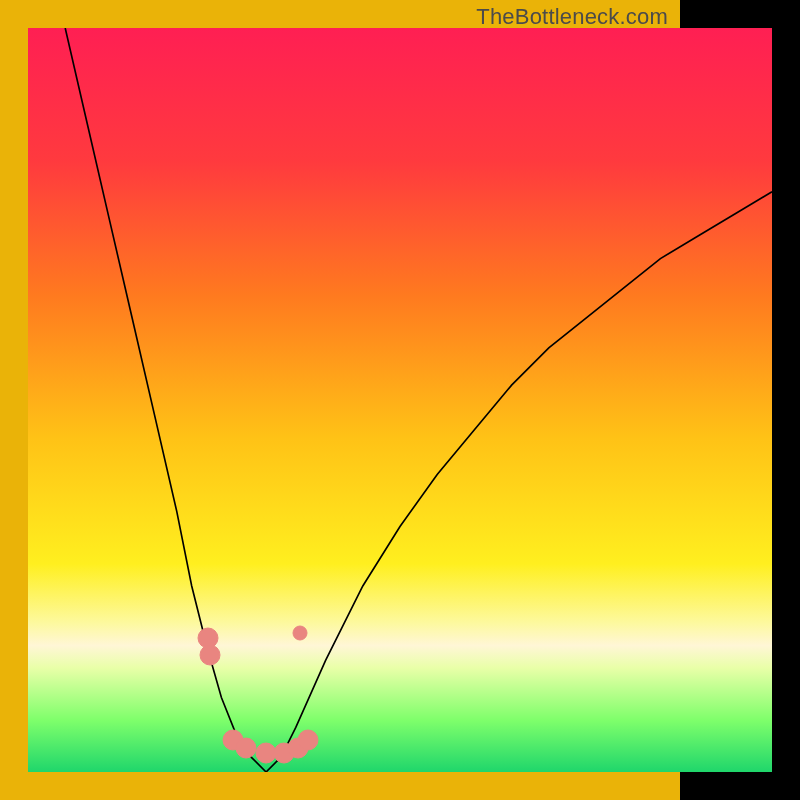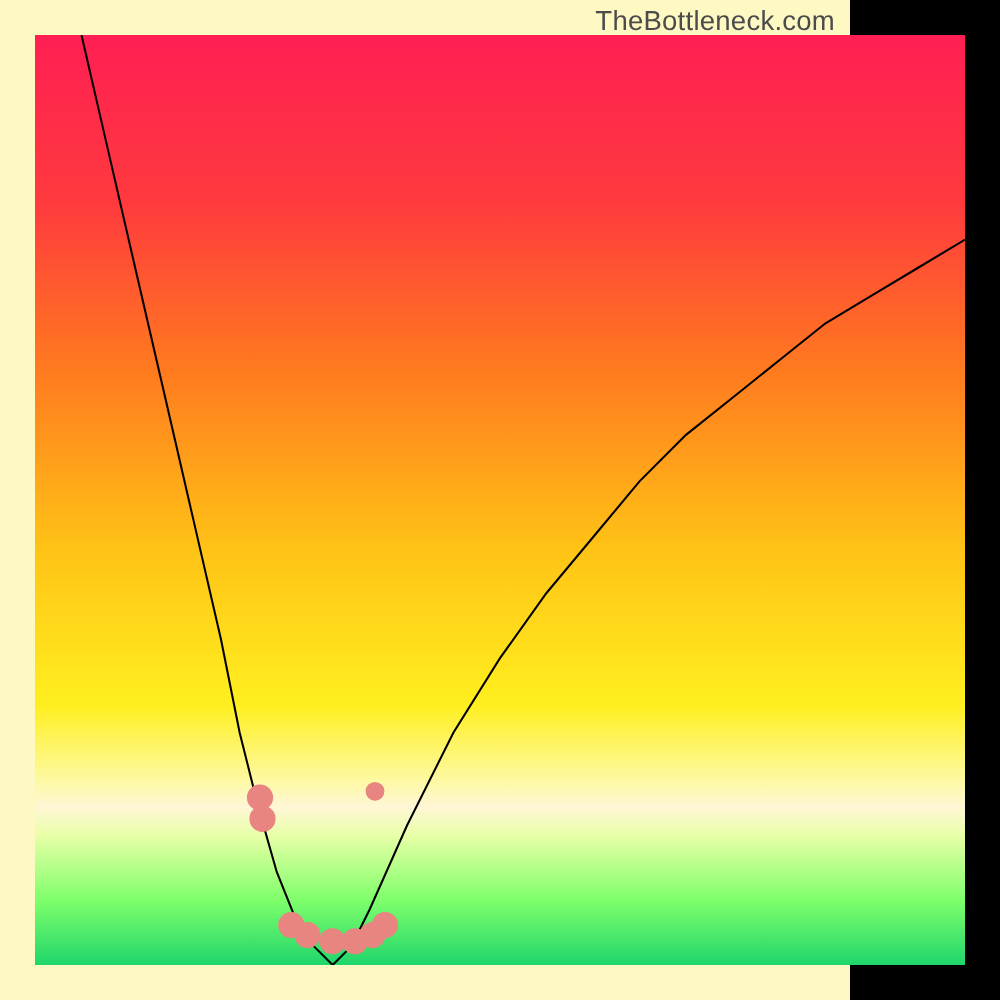--- a/index.html
+++ b/index.html
@@ -9,21 +9,21 @@
     height: 800px;
     background: #000;
     font-family: Arial, Helvetica, sans-serif;
     overflow: hidden;
   }
   .frame {
     position: absolute;
     top: 0; left: 0;
     width: 680px;
     height: 800px;
-    background: #fef9c3;
+    background: #eab308;
   }
   .plot {
     position: absolute;
     top: 28px;
     left: 28px;
     width: 744px;
     height: 744px;
   }
   .bg-gradient {
     position: absolute;

